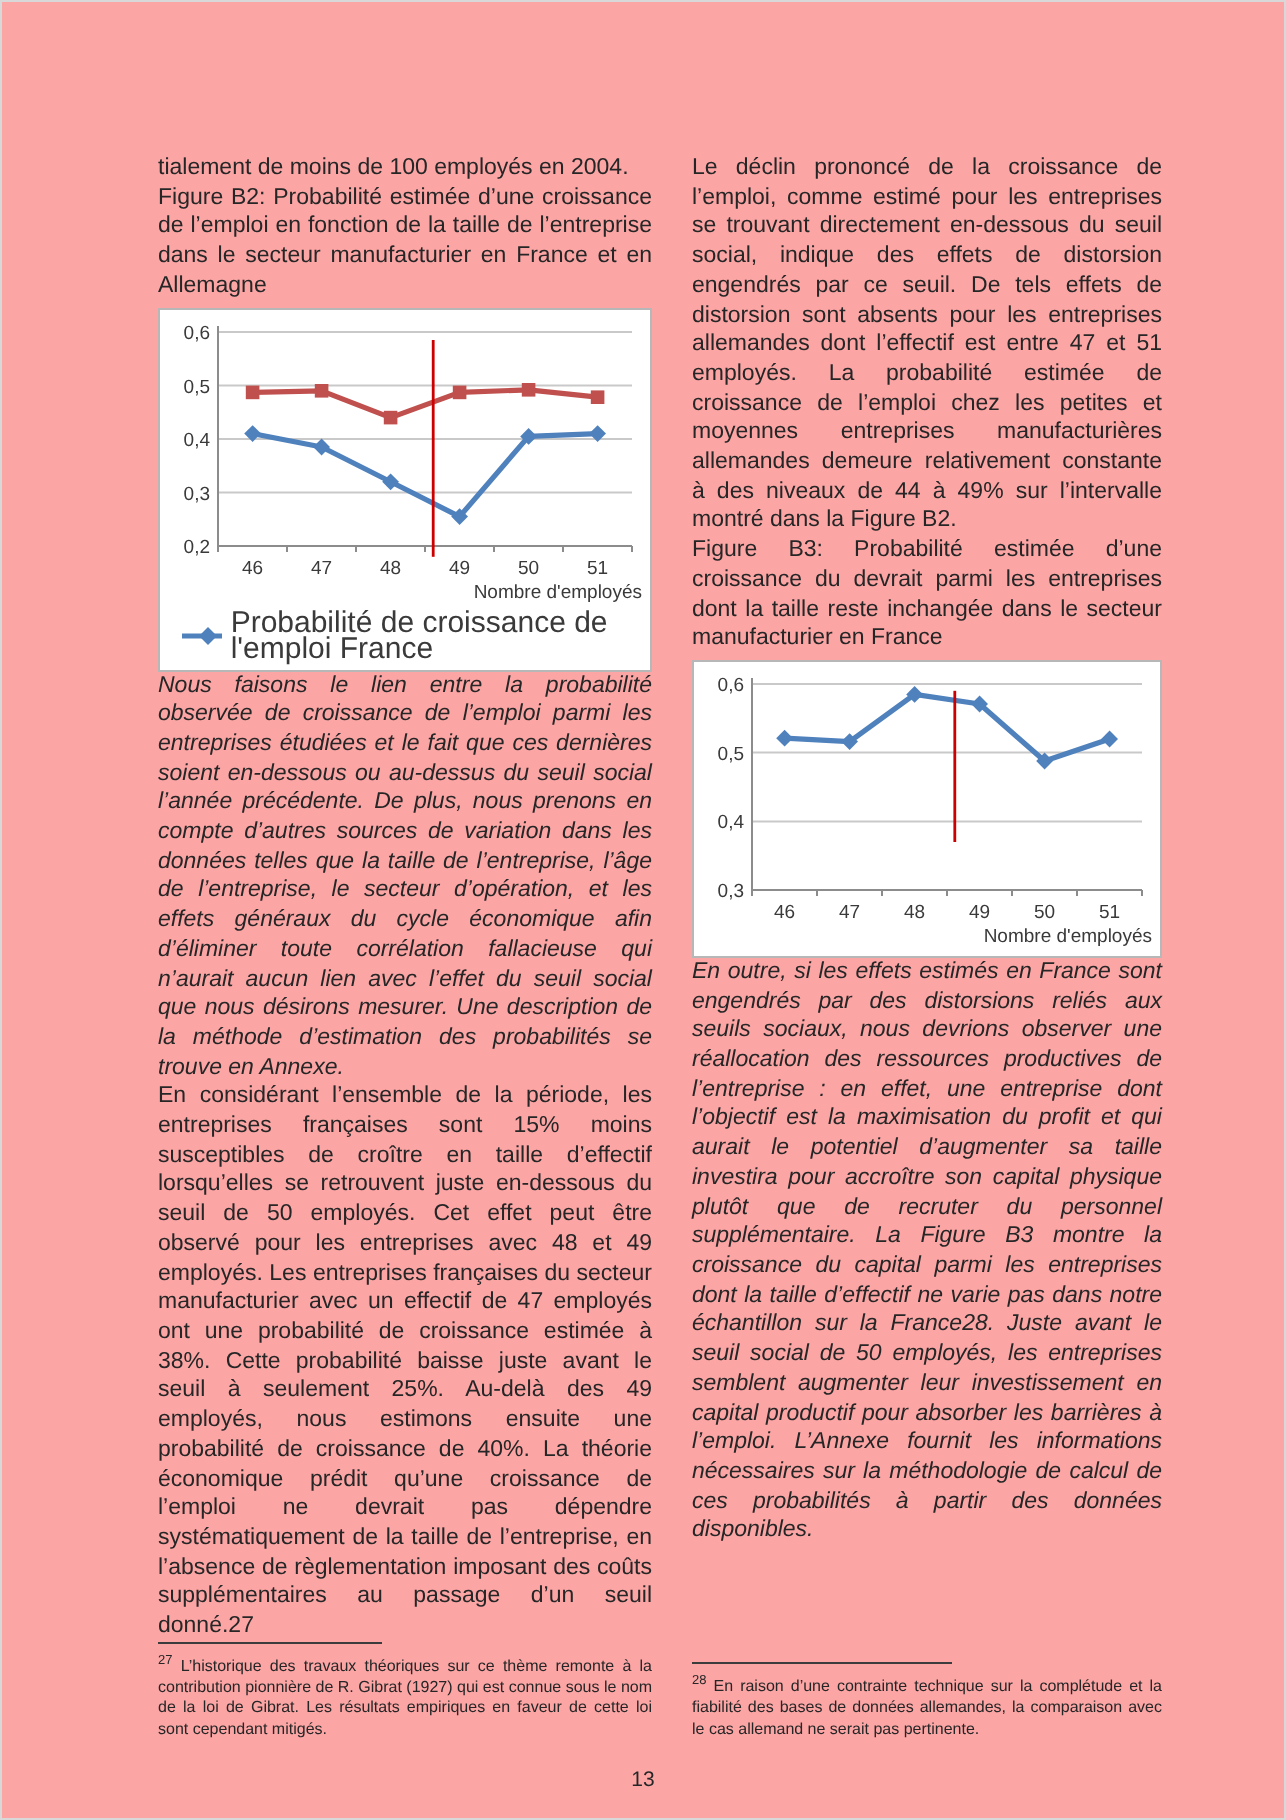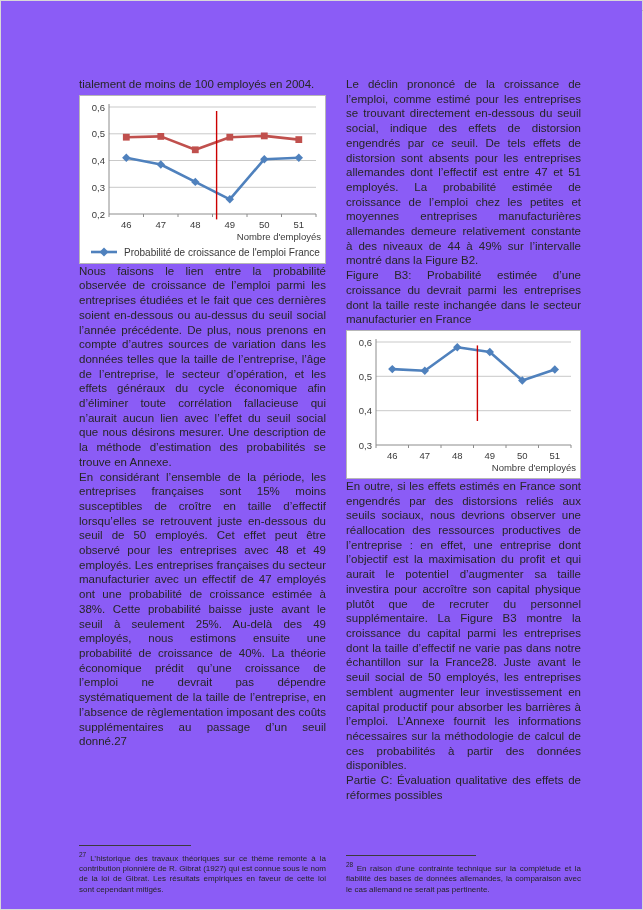--- a/index.html
+++ b/index.html
@@ -1,55 +1,56 @@
 <!DOCTYPE html>
 <html lang="fr"><head>
 <meta charset="utf-8">
 <style>
   html,body { margin:0; padding:0; background:#e9e9e9; }
   .page {
-    width:643px; height:910px; background:#8b5cf6; margin:0 auto;
+    width:643px; height:910px; background:#fca5a5; margin:0 auto;
     font-family:"Liberation Sans","DejaVu Sans",sans-serif; color:#262626;
-    display:flex; box-sizing:border-box; position:relative;
+    display:flex; flex-direction:column; box-sizing:border-box; position:relative;
     border:1px solid #d8d8d8;
   }
   .content { display:flex; padding:76px 61px 0 78px; gap:20px; flex:1; box-sizing:border-box; }
   .col { display:flex; flex-direction:column; }
   .col-left  { width:247px; }
   .col-right { width:235px; }
   p.body {
     font-size:11.5px; line-height:14.7px; text-align:justify; margin:0; color:#262626;
   }
   .mt-para { margin-top:13px; }
-  .mt-big  { margin-top:20px; }
+  .mt-big  { margin-top:20px;font-style:italic; }
   .mt-partc{ margin-top:28px; }
   .figure-box {
     border:1px solid #b7b7b7; margin-top:3px; padding:4px 1px 3px 2px;
     background:#fff;
   }
   .chart-svg svg { display:block; }
   .chart-svg text { font-family:"Liberation Sans","DejaVu Sans",sans-serif; font-size:9.5px; fill:#3a3a3a; }
   .chart-legend { padding:2px 0 1px 8px; }
-  .legend-row { display:flex; align-items:center; gap:4px; font-size:10px; color:#3a3a3a; line-height:13px; }
+  .legend-row { display:flex; align-items:center; gap:4px; font-size:15px; color:#3a3a3a; line-height:13px; }
   .footnote-block { margin-top:auto; padding-bottom:14px; }
   .fn-rule { border-top:1.6px solid #3c3c3c; margin-bottom:4px; }
   .fn-rule-left  { width:112px; }
   .fn-rule-right { width:130px; }
   p.footnote { font-size:8px; line-height:10.4px; text-align:justify; margin:0; color:#262626; }
   p.footnote sup { font-size:6.5px; }
   .page-number { text-align:center; font-size:10.5px; color:#262626; padding-bottom:22px; }
 </style>
 </head>
 <body>
 
 <div class="page">
   <div class="content">
 
     <div class="col col-left">
       <p class="body">tialement de moins de 100 employés en 2004.</p>
+      <p class="body">Figure B2: Probabilité estimée d’une croissance de l’emploi en fonction de la taille de l’entreprise dans le secteur manufacturier en France et en Allemagne</p>
 
       <div class="figure-box">
         <div class="chart-svg">
             <svg width="240" height="144" viewBox="0 0 240 144" xmlns="http://www.w3.org/2000/svg">
               <line x1="27" y1="114" x2="234" y2="114" stroke="#8c8c8c" stroke-width="1"></line>
               <text x="23" y="117.5" text-anchor="end">0,2</text>
               <line x1="27" y1="87.3" x2="234" y2="87.3" stroke="#c9c9c9" stroke-width="1"></line>
               <text x="23" y="90.8" text-anchor="end">0,3</text>
               <line x1="27" y1="60.5" x2="234" y2="60.5" stroke="#c9c9c9" stroke-width="1"></line>
               <text x="23" y="64" text-anchor="end">0,4</text>
@@ -145,21 +146,20 @@
               <polygon points="108.3,7.999999999999999 112.5,12.2 108.3,16.4 104.1,12.2" fill="#4F81BD"></polygon>
               <polygon points="140.8,12.8 145,17 140.8,21.2 136.60000000000002,17" fill="#4F81BD"></polygon>
               <polygon points="173.3,41.3 177.5,45.5 173.3,49.7 169.10000000000002,45.5" fill="#4F81BD"></polygon>
               <polygon points="205.8,30.3 210,34.5 205.8,38.7 201.60000000000002,34.5" fill="#4F81BD"></polygon>
               <line x1="128.4" y1="10.4" x2="128.4" y2="86" stroke="#CC0000" stroke-width="1.4"></line>
             </svg>
           </div>
       </div>
 
       <p class="body mt-big">En outre, si les effets estimés en France sont engendrés par des distorsions reliés aux seuils sociaux, nous devrions observer une réallocation des ressources productives de l’entreprise : en effet, une entreprise dont l’objectif est la maximisation du profit et qui aurait le potentiel d’augmenter sa taille investira pour accroître son capital physique plutôt que de recruter du personnel supplémentaire. La Figure B3 montre la croissance du capital parmi les entreprises dont la taille d’effectif ne varie pas dans notre échantillon sur la France28. Juste avant le seuil social de 50 employés, les entreprises semblent augmenter leur investissement en capital productif pour absorber les barrières à l’emploi. L’Annexe fournit les informations nécessaires sur la méthodologie de calcul de ces probabilités à partir des données disponibles.</p>
-      <p class="body mt-partc">Partie C: Évaluation qualitative des effets de réformes possibles</p>
 
       <div class="footnote-block">
         <div class="fn-rule fn-rule-right"></div>
         <p class="footnote"><sup>28</sup> <span>En raison d’une contrainte technique sur la complétude et la fiabilité des bases de données allemandes, la comparaison avec le cas allemand ne serait pas pertinente.</span></p>
       </div>
     </div>
   </div>
 
   <div class="page-number">13</div>
 </div>

